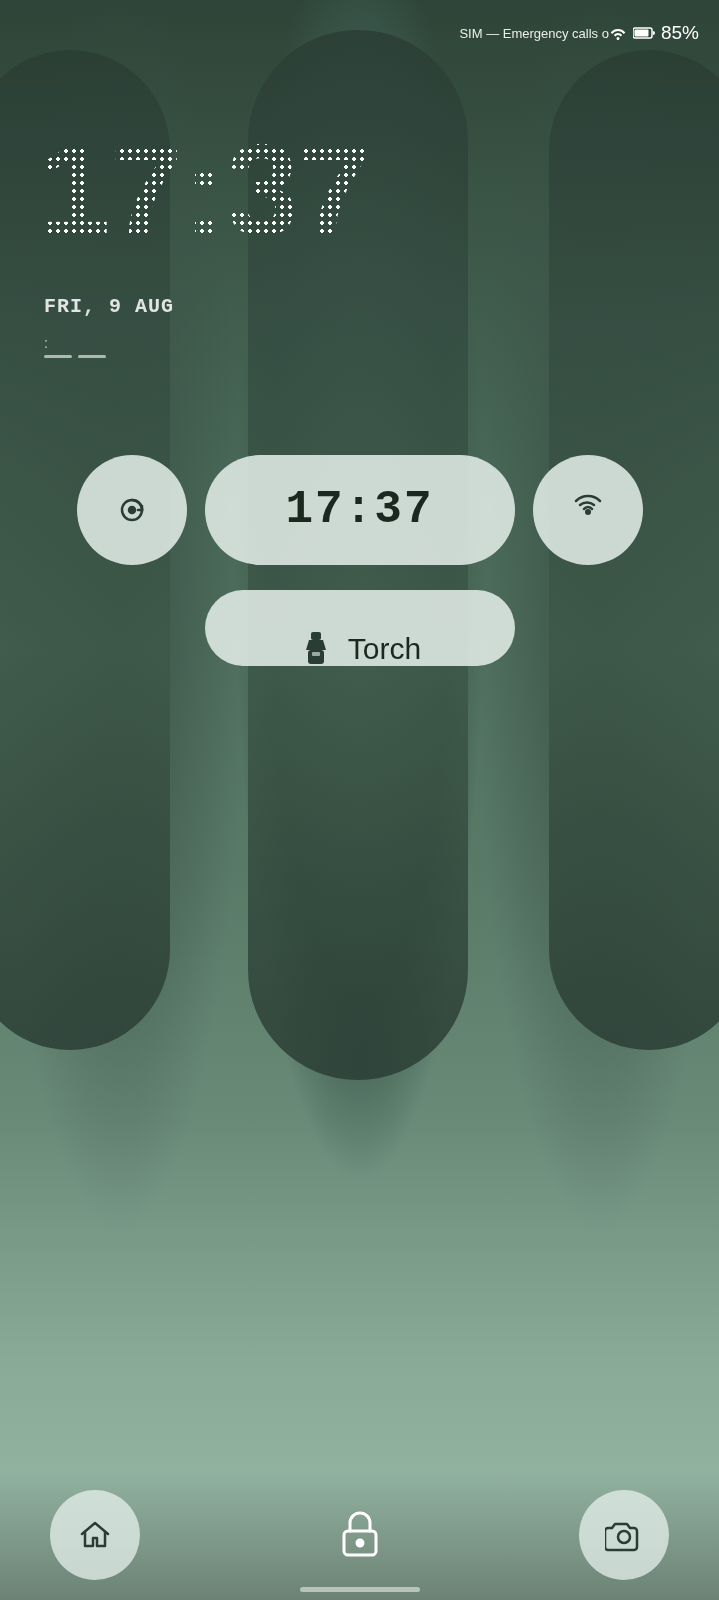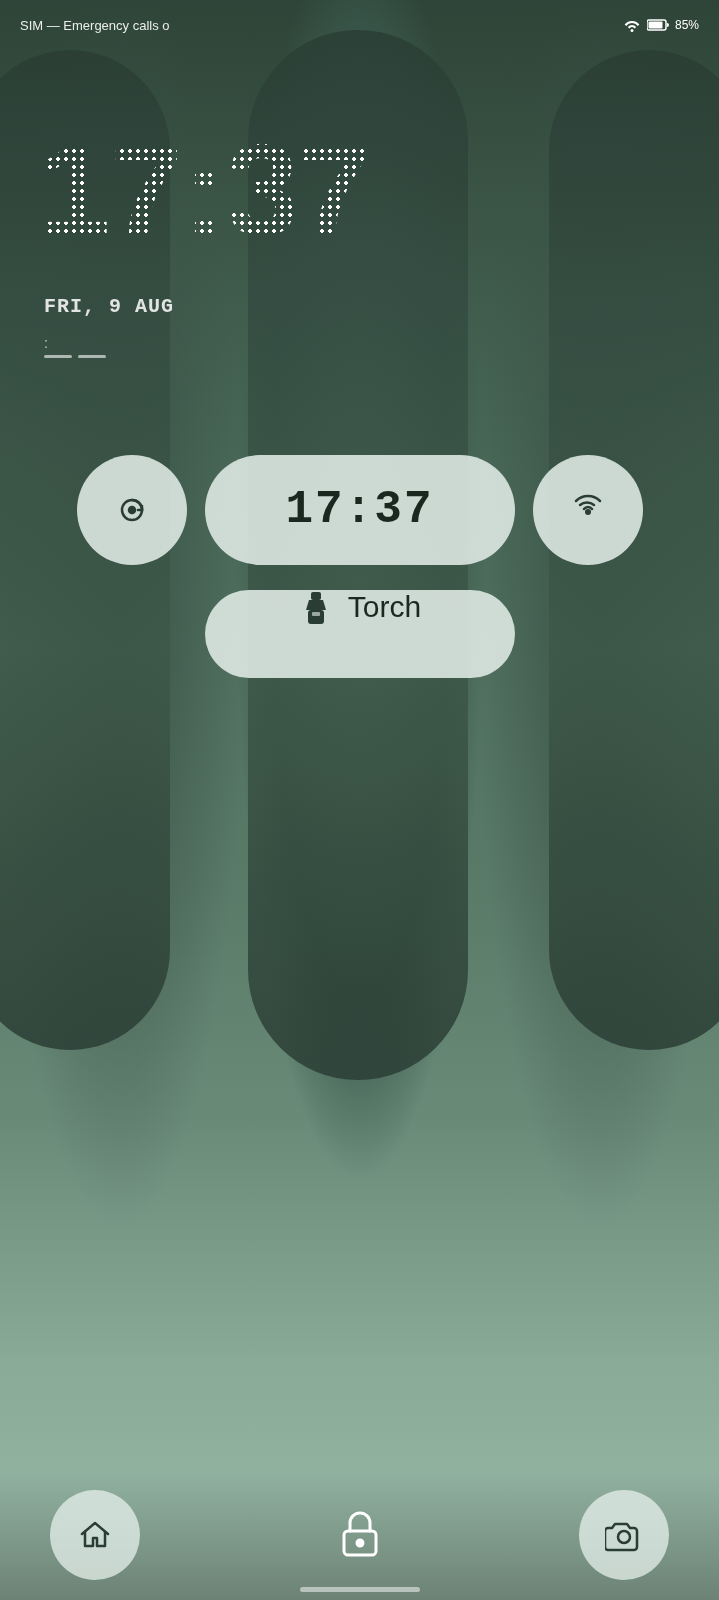--- a/index.html
+++ b/index.html
@@ -50,45 +50,45 @@
     .pillar-right {
       width: 200px;
       height: 1000px;
       right: -30px;
       top: 50px;
     }
 
     
     .status-bar {
       position: absolute;
-      top: 0;
+      top: 8px;
       left: 0;
       right: 0;
       height: 50px;
       display: flex;
       align-items: center;
-      justify-content: space-between;
+      justify-content: flex-end;
       padding: 5px 20px;
       z-index: 10;
       color: white;
       font-size: 14px;
       font-weight: 500;
     }
 
     .status-left {
       font-size: 13px;
       color: rgba(255,255,255,0.9);
     }
 
     .status-right {
       display: flex;
       align-items: center;
       gap: 6px;
       color: white;
-      font-size: 12px;
+      font-size: 19px;
     }
 
     
     .dot-clock {
       position: absolute;
       top: 115px;
       left: 38px;
       z-index: 10;
       color: white;
       font-size: 130px;
@@ -193,25 +193,25 @@
       top: 590px;
       left: 0;
       right: 0;
       display: flex;
       justify-content: center;
       z-index: 10;
     }
 
     .torch-pill {
       width: 310px;
-      height: 88px;
+      height: 76px;
       border-radius: 50px;
       background: rgba(230, 240, 235, 0.85);
       display: flex;
-      align-items: flex-start;
+      align-items: flex-end;
       justify-content: center;
       gap: 14px;
       cursor: pointer;
     }
 
     .torch-label {
       font-size: 30px;
       font-weight: 500;
       color: #1a2820;
     }

